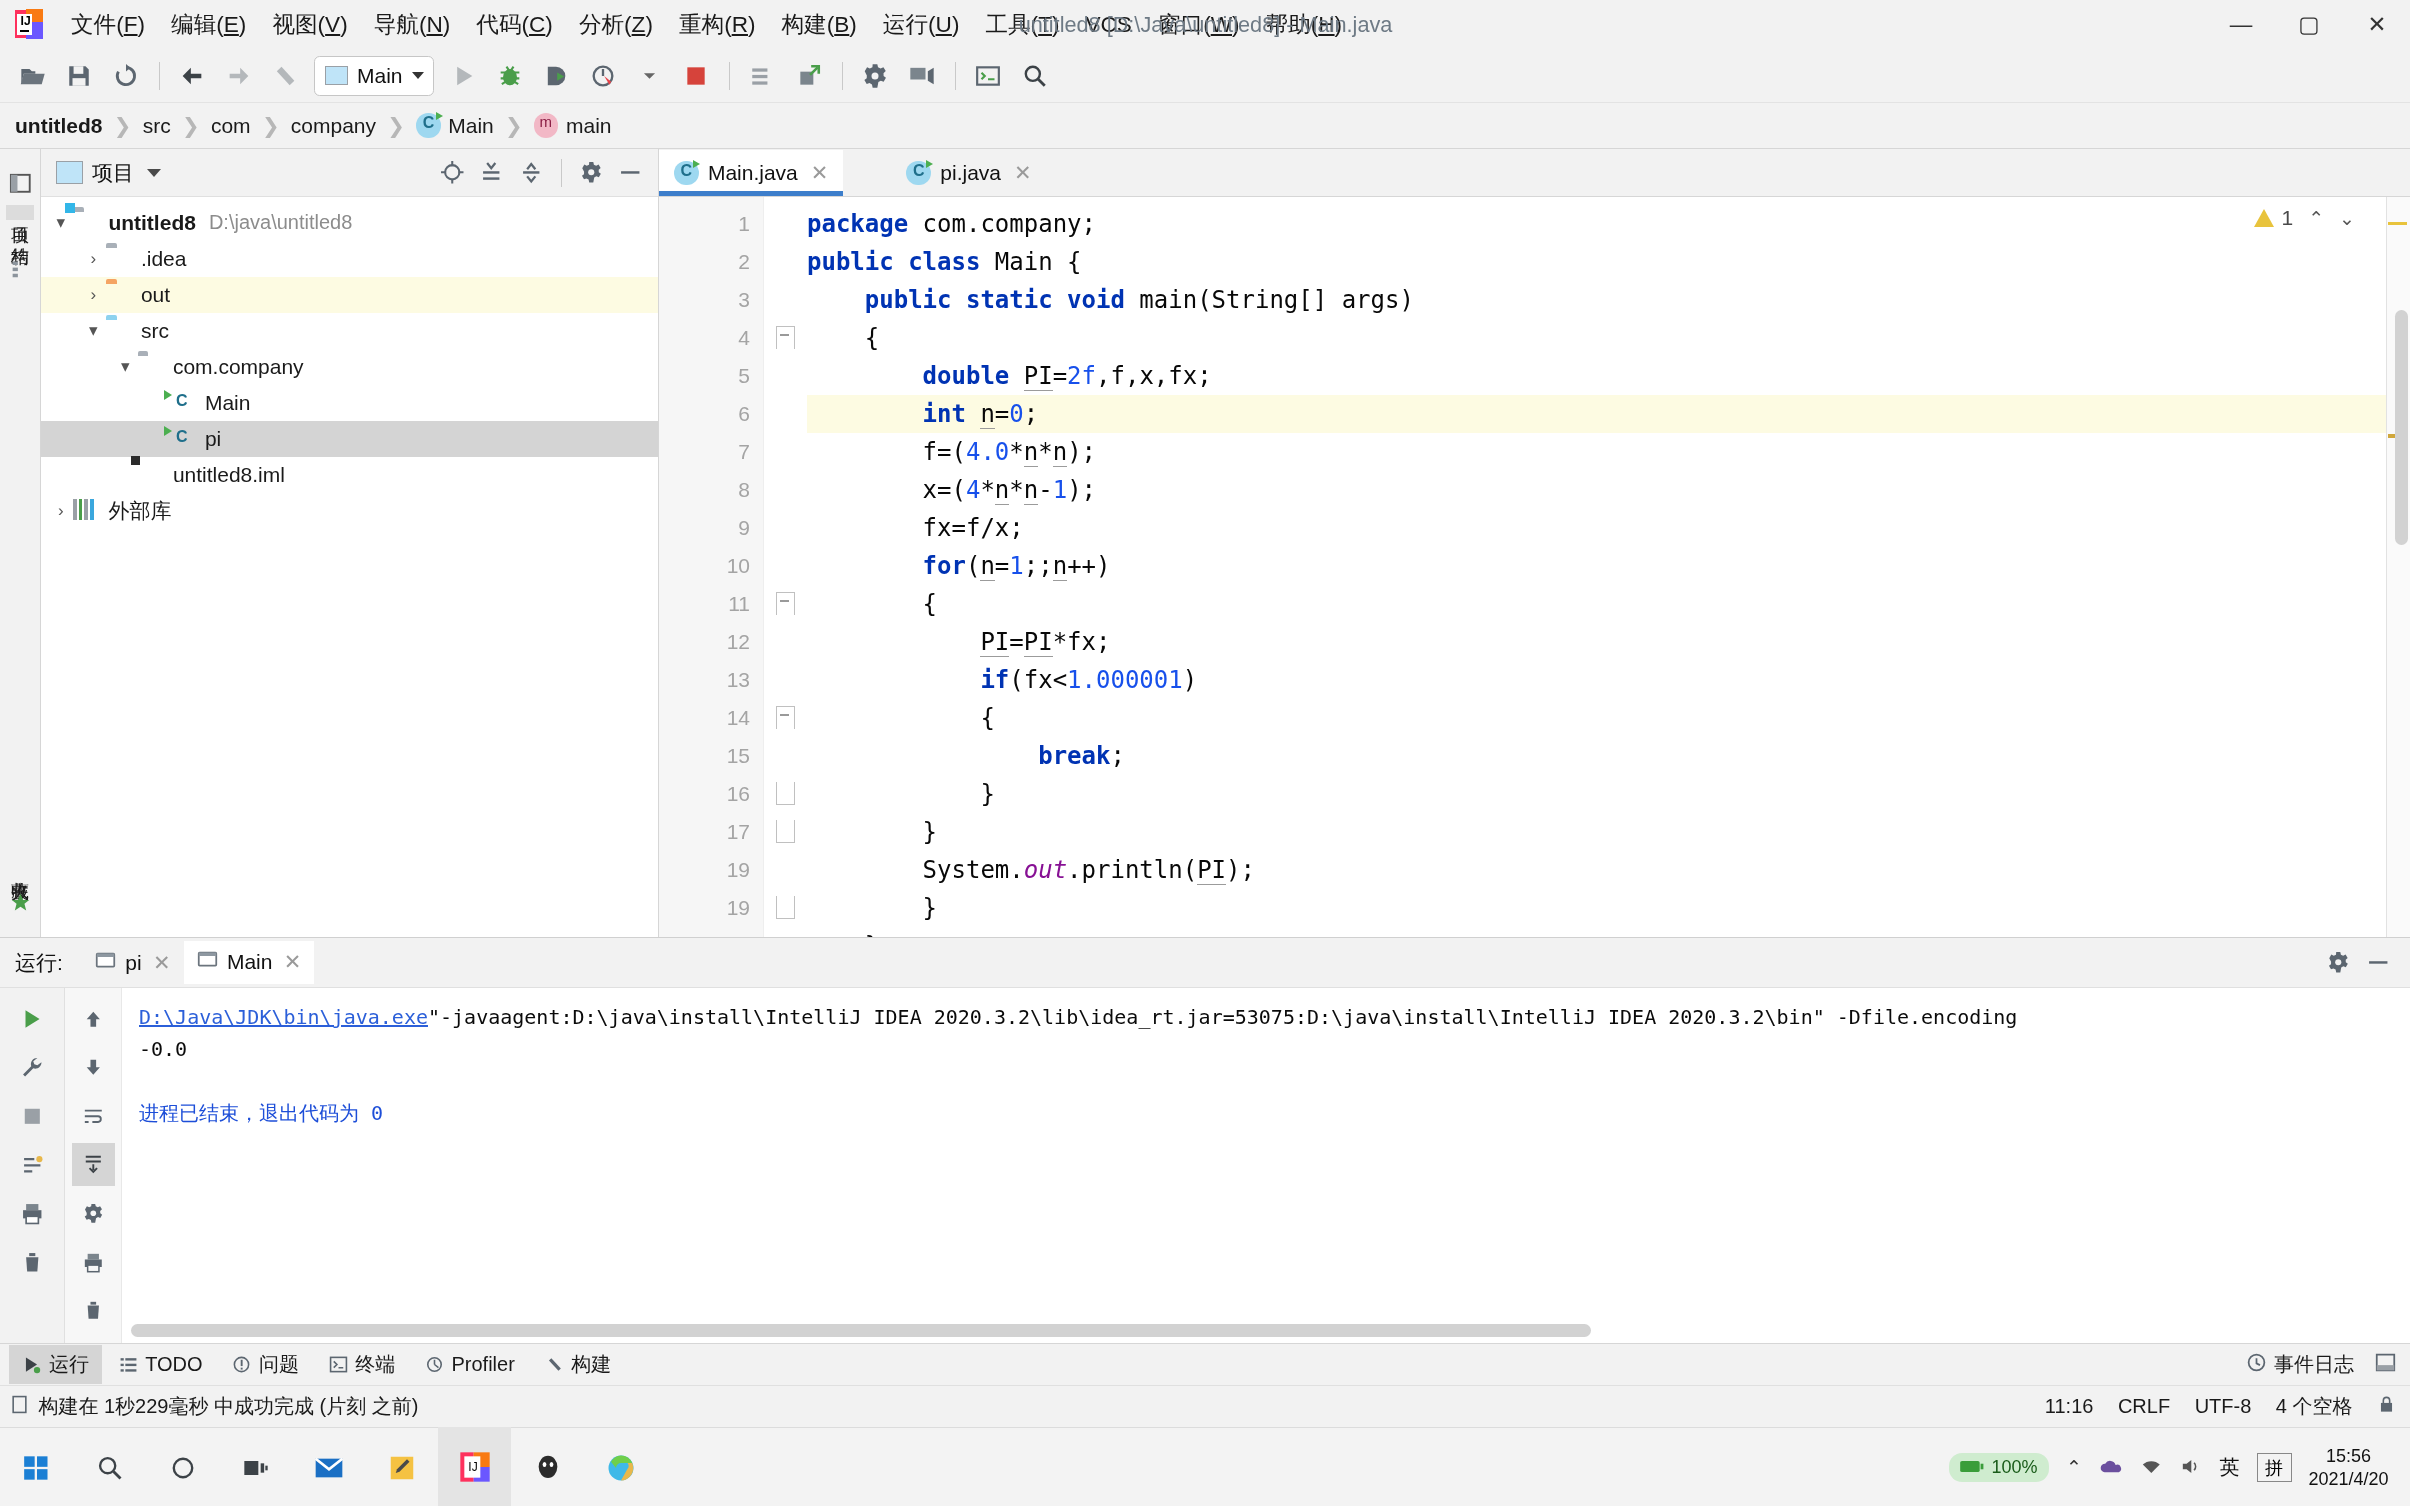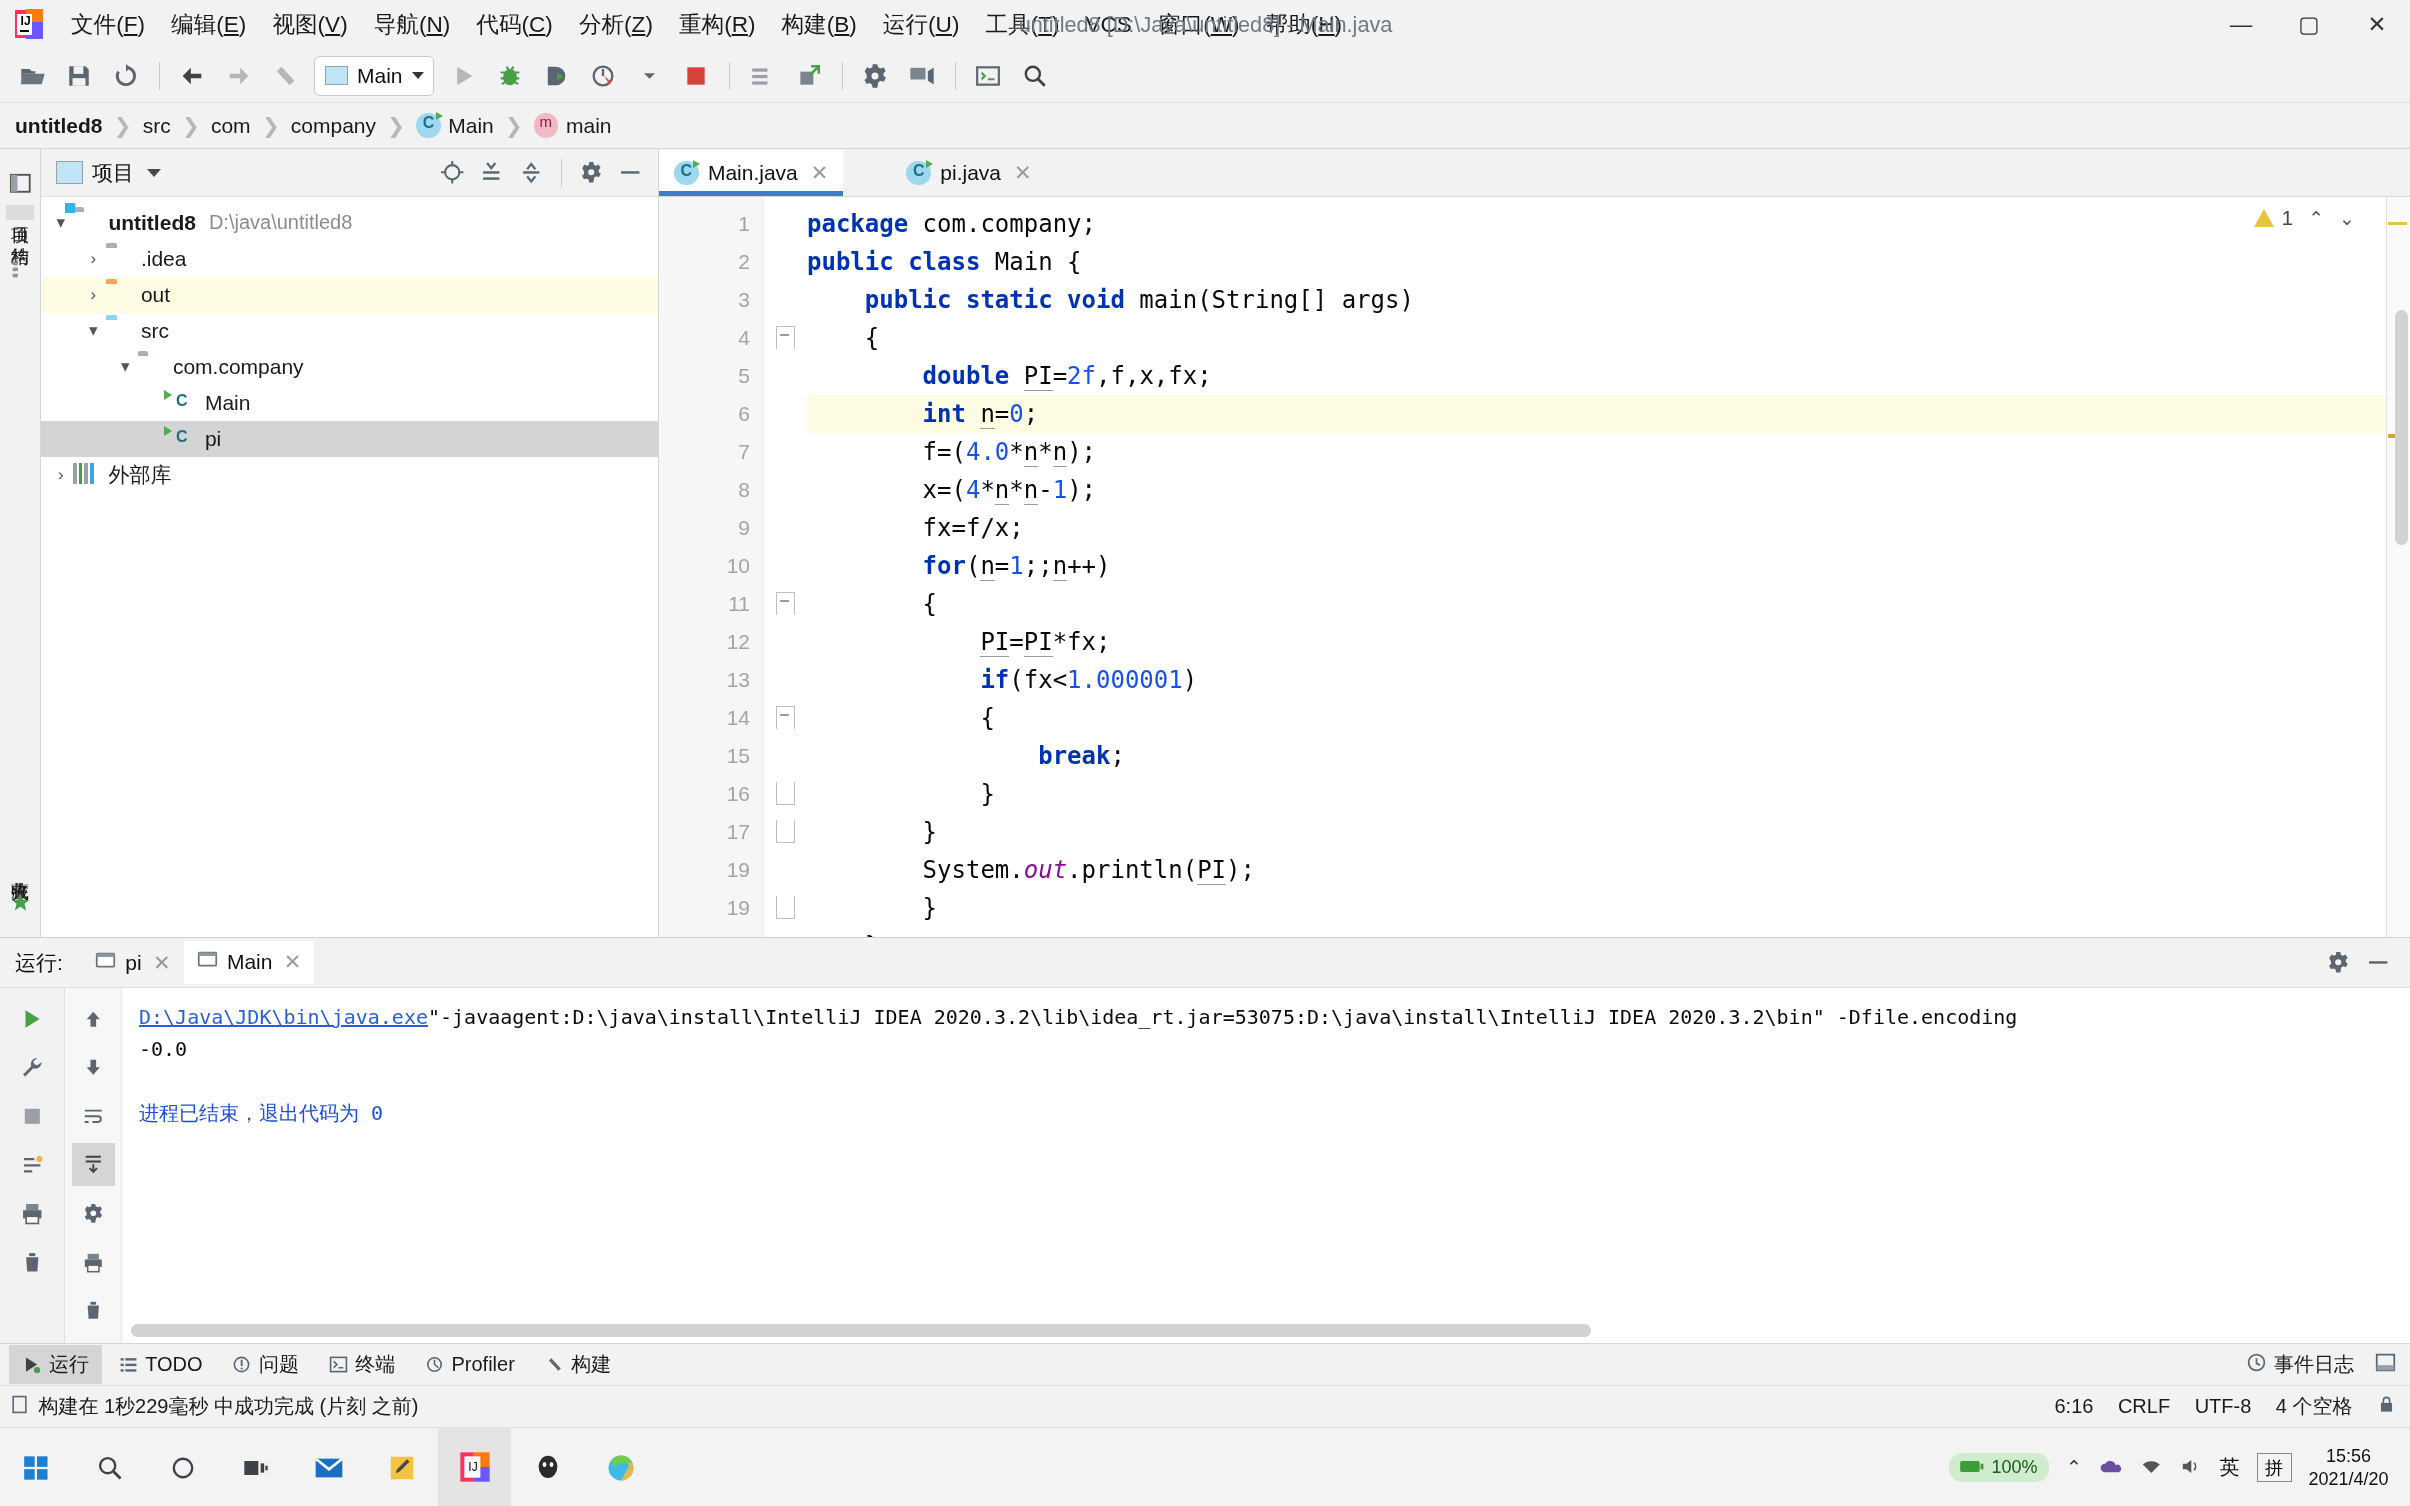--- a/index.html
+++ b/index.html
@@ -445,20 +445,25 @@
           <div class="row" style="padding-left: 104px;">
             <span class="arrow empty">›</span>
             <span class="fico"><span class="jclass"></span></span>
             <span class="lbl">Main</span>
           </div>
           <div class="row sel" style="padding-left: 104px;">
             <span class="arrow empty">›</span>
             <span class="fico"><span class="jclass"></span></span>
             <span class="lbl">pi</span>
           </div>
+          <div class="row" style="padding-left: 72px;">
+            <span class="arrow empty">›</span>
+            <span class="fico"><span class="imlico"></span></span>
+            <span class="lbl">untitled8.iml</span>
+          </div>
           <div class="row" style="padding-left: 7.5px;">
             <span class="arrow">›</span>
             <span class="fico">
               <span class="libico">
                 <i style="background:#9aa0a6"></i>
                 <i style="background:#4a9e4a"></i>
                 <i style="background:#9aa0a6"></i>
                 <i style="background:#3aa7dd"></i>
               </span>
             </span>
@@ -766,21 +771,21 @@
   </div>
 
   <div class="status">
     <span style="margin-right:9.4px;">
       <svg width="19" height="21" viewBox="0 0 24 24">
           <rect x="4" y="2" width="16" height="20" stroke="#5c6670" stroke-width="2" fill="none"></rect>
         </svg>
     </span>
     <span>构建在 1秒229毫秒 中成功完成 (片刻 之前)</span>
     <div class="right">
-      <span>6:16</span>
+      <span>11:16</span>
       <span>CRLF</span>
       <span>UTF-8</span>
       <span>4 个空格</span>
       <span>
         <svg width="19" height="21" viewBox="0 0 24 24">
             <rect x="5" y="10" width="14" height="11" fill="#5c6670"></rect>
             <path d="M8 10V7a4 4 0 0 1 8 0v3" stroke="#5c6670" stroke-width="2" fill="none"></path>
           </svg>
       </span>
     </div>

